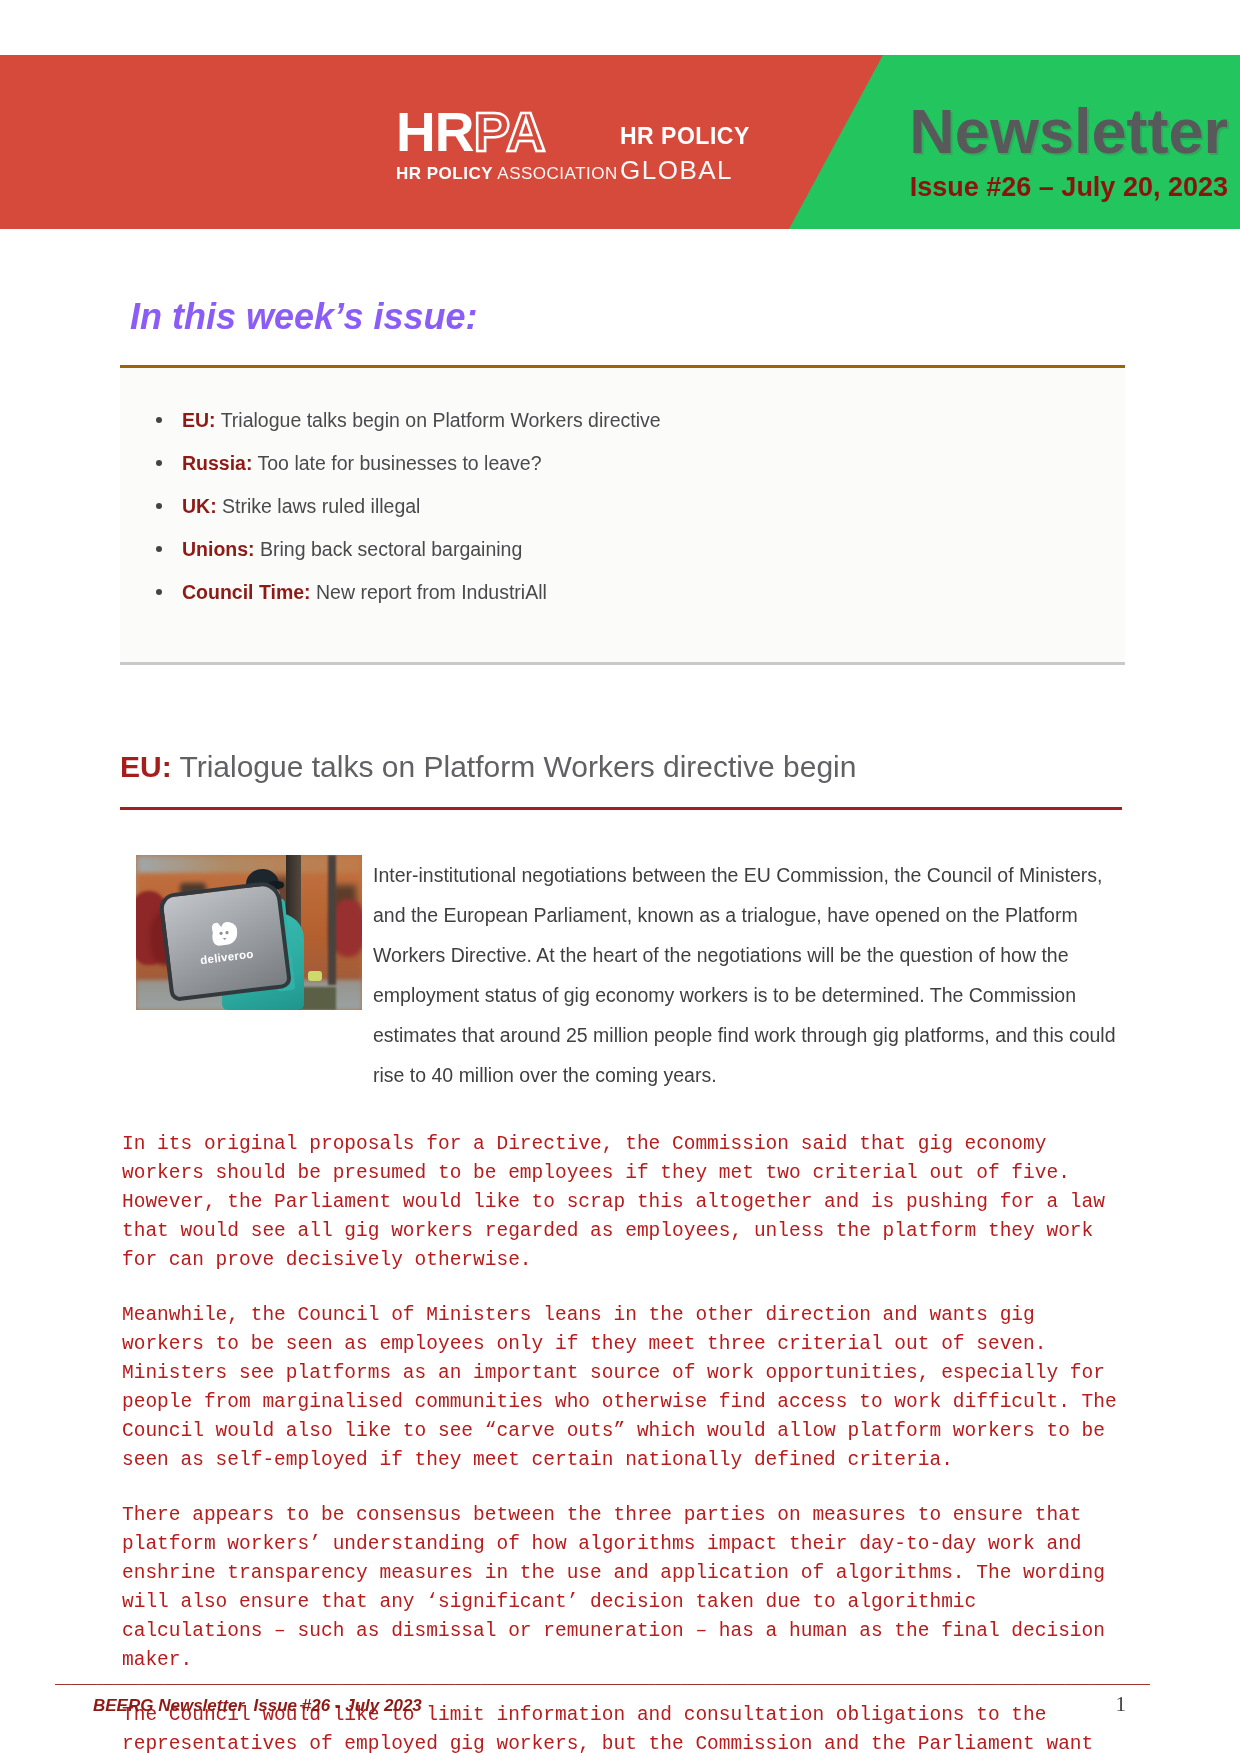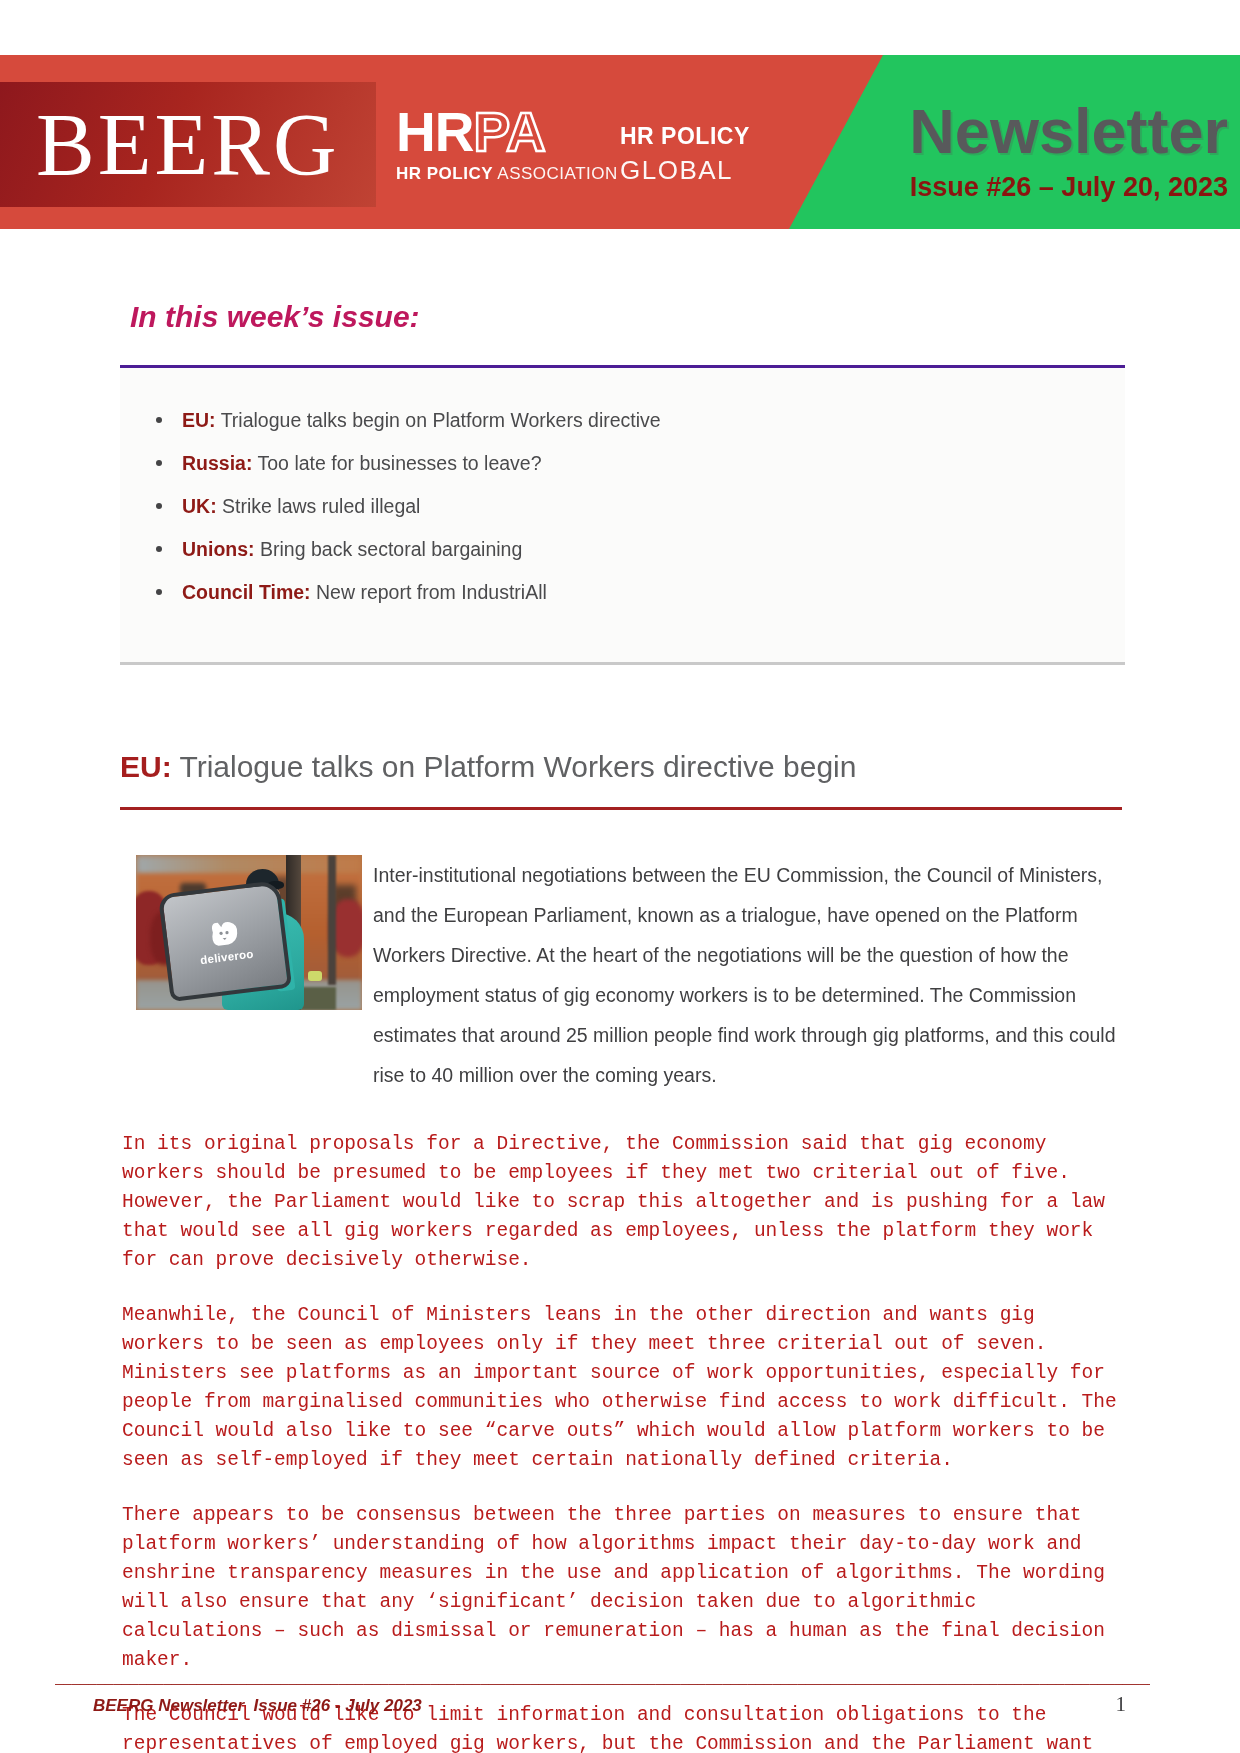--- a/index.html
+++ b/index.html
@@ -42,27 +42,27 @@
   .hrpa-sub .b { font-weight:bold; }
   .hrpa-sub .l { font-weight:normal; opacity:0.95; }
 
   .global-block { position:absolute; top:68px; left:620px; color:#ffffff; }
   .global-l1 { font-size:23px; font-weight:bold; letter-spacing:0.5px; }
   .global-l2 { margin-top:5px; font-size:26px; font-weight:normal; letter-spacing:1.5px; opacity:0.96; }
 
   
   .week-heading {
     margin:71px 115px 0 130px;
-    font-style:italic; font-weight:600; font-size:30px; line-height:33px;
-    color:#be185d;
+    font-style:italic; font-weight:600; font-size:36px; line-height:33px;
+    color:#8b5cf6;
   }
   .issue-panel {
     margin:32px 115px 0 120px; height:300px;
     background:#fbfbfa;
-    border-top:3px solid #4c1d95; border-bottom:3px solid #c9c9c9;
+    border-top:3px solid #a16207; border-bottom:3px solid #c9c9c9;
     padding:40px 0 0 30px;
   }
   .issue-panel ul { list-style:none; }
   .issue-panel li {
     position:relative; padding-left:32px; margin-bottom:19px;
     font-size:19.5px; line-height:24px; color:#4a4a4c;
   }
   .issue-panel li .dot {
     position:absolute; left:6px; top:9px; width:6px; height:6px;
     border-radius:50%; background:#444446;
@@ -145,23 +145,20 @@
 <div class="page">
 
   <div class="banner">
     <div class="banner-right">
       <div class="banner-title-block">
         <div class="nl-title">Newsletter</div>
         <div class="nl-issue">Issue #26 – July 20, 2023</div>
       </div>
     </div>
 
-    <div class="beerg-box">
-      <div class="beerg-text">BEERG</div>
-    </div>
 
     <div class="hrpa-block">
       <div class="hrpa-main">
         <span>HR</span><span class="hrpa-pa">PA</span>
       </div>
       <div class="hrpa-sub">
         <span class="b">HR POLICY</span><span class="l"> ASSOCIATION</span>
       </div>
     </div>
 

